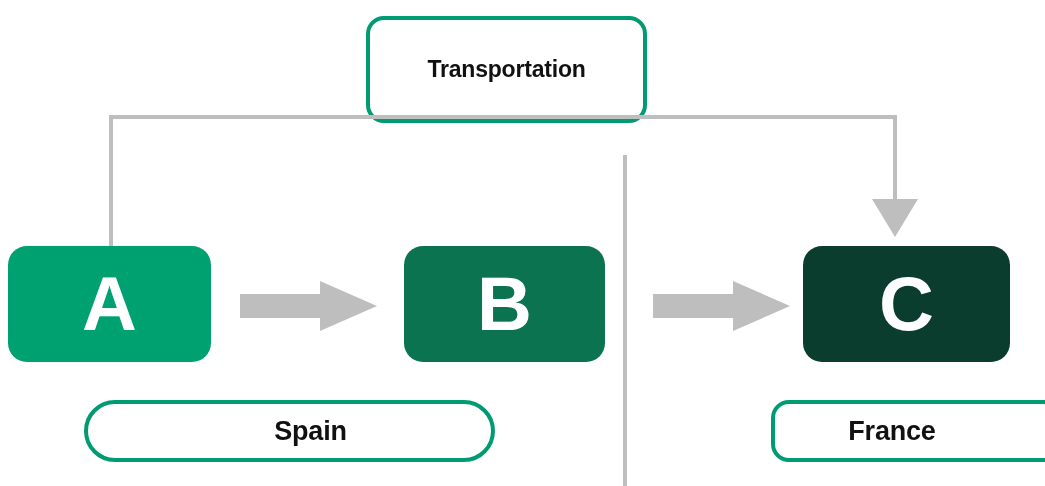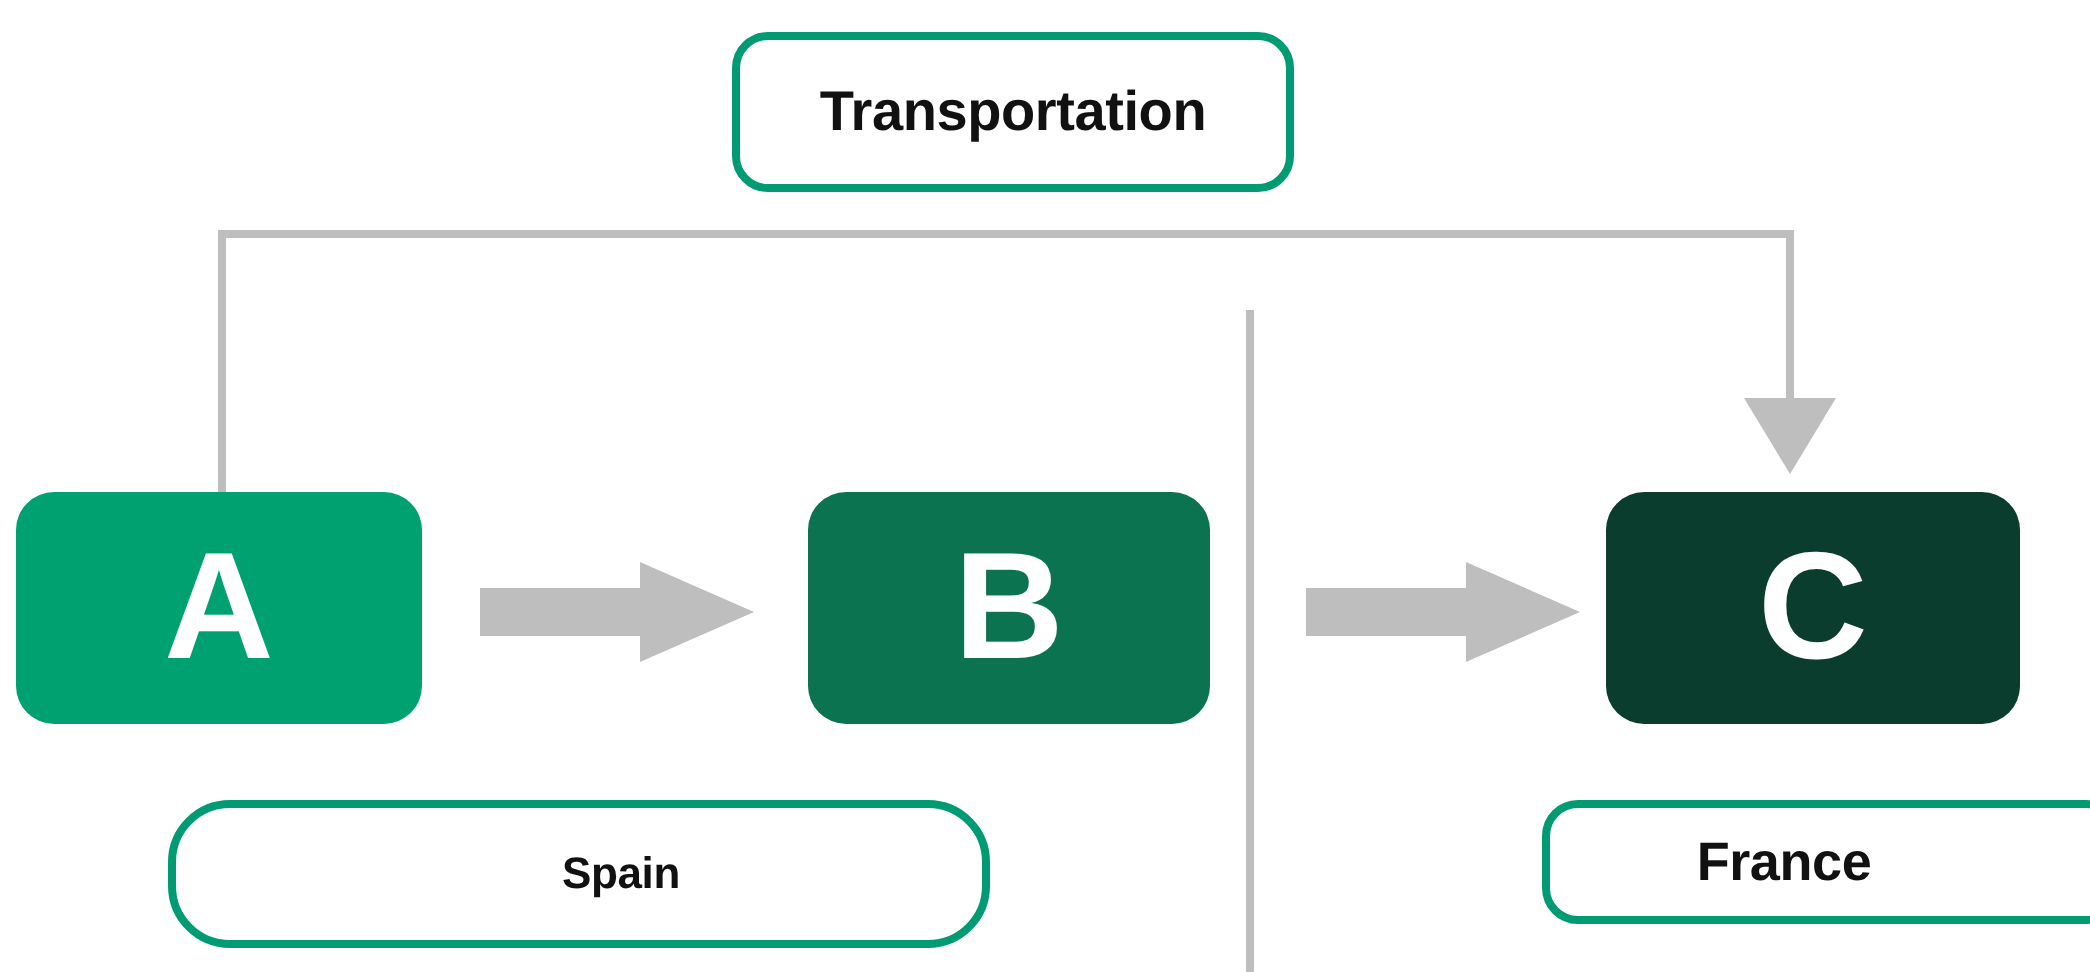--- a/index.html
+++ b/index.html
@@ -28,31 +28,31 @@
     align-items: center;
     justify-content: center;
     color: #111111;
     font-weight: bold;
     letter-spacing: -0.2px;
   }
   #transportation-pill {
     left: 366px;
     top: 16px;
     width: 281px;
-    height: 80px;
+    height: 107px;
     border-radius: 18px;
-    font-size: 28px;
+    font-size: 23px;
   }
   #spain-pill {
     left: 84px;
     top: 400px;
     width: 411px;
-    height: 74px;
+    height: 62px;
     border-radius: 31px;
-    font-size: 22px;
+    font-size: 27px;
     justify-content: center;
     padding-left: 42px;
   }
   #france-pill {
     left: 771px;
     top: 400px;
     width: 290px;
     height: 62px;
     border-radius: 18px;
     font-size: 27px;

